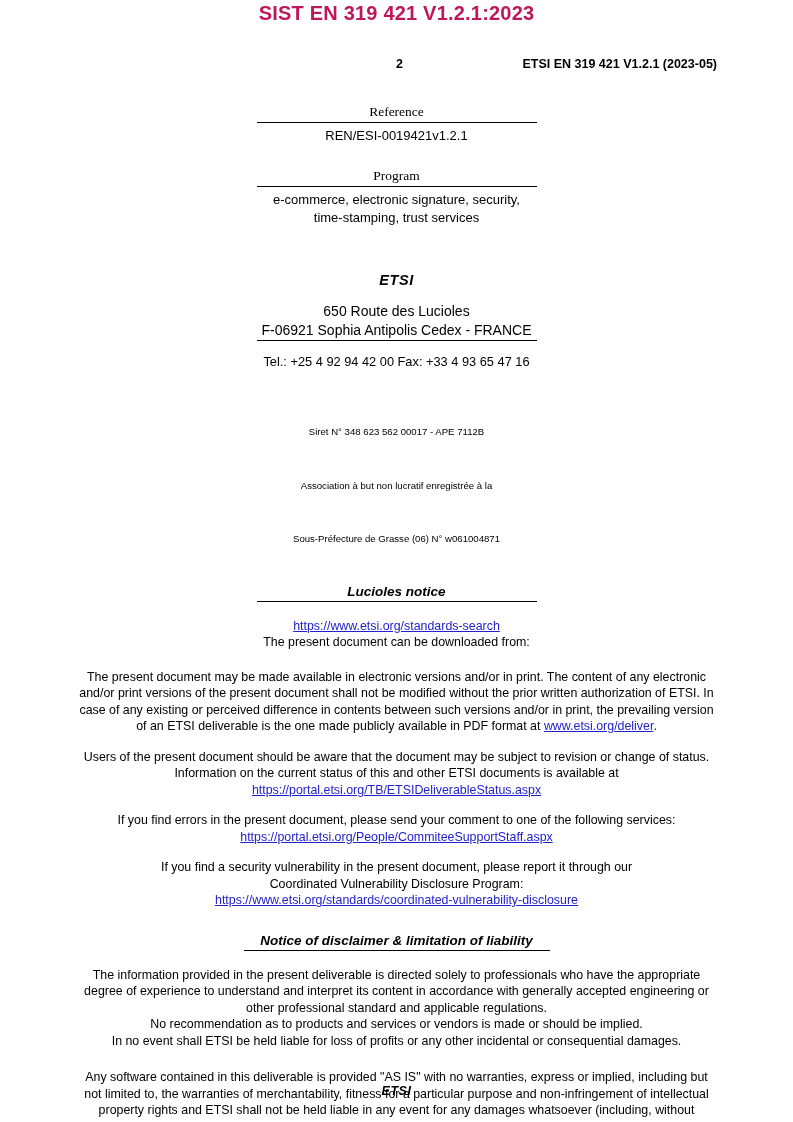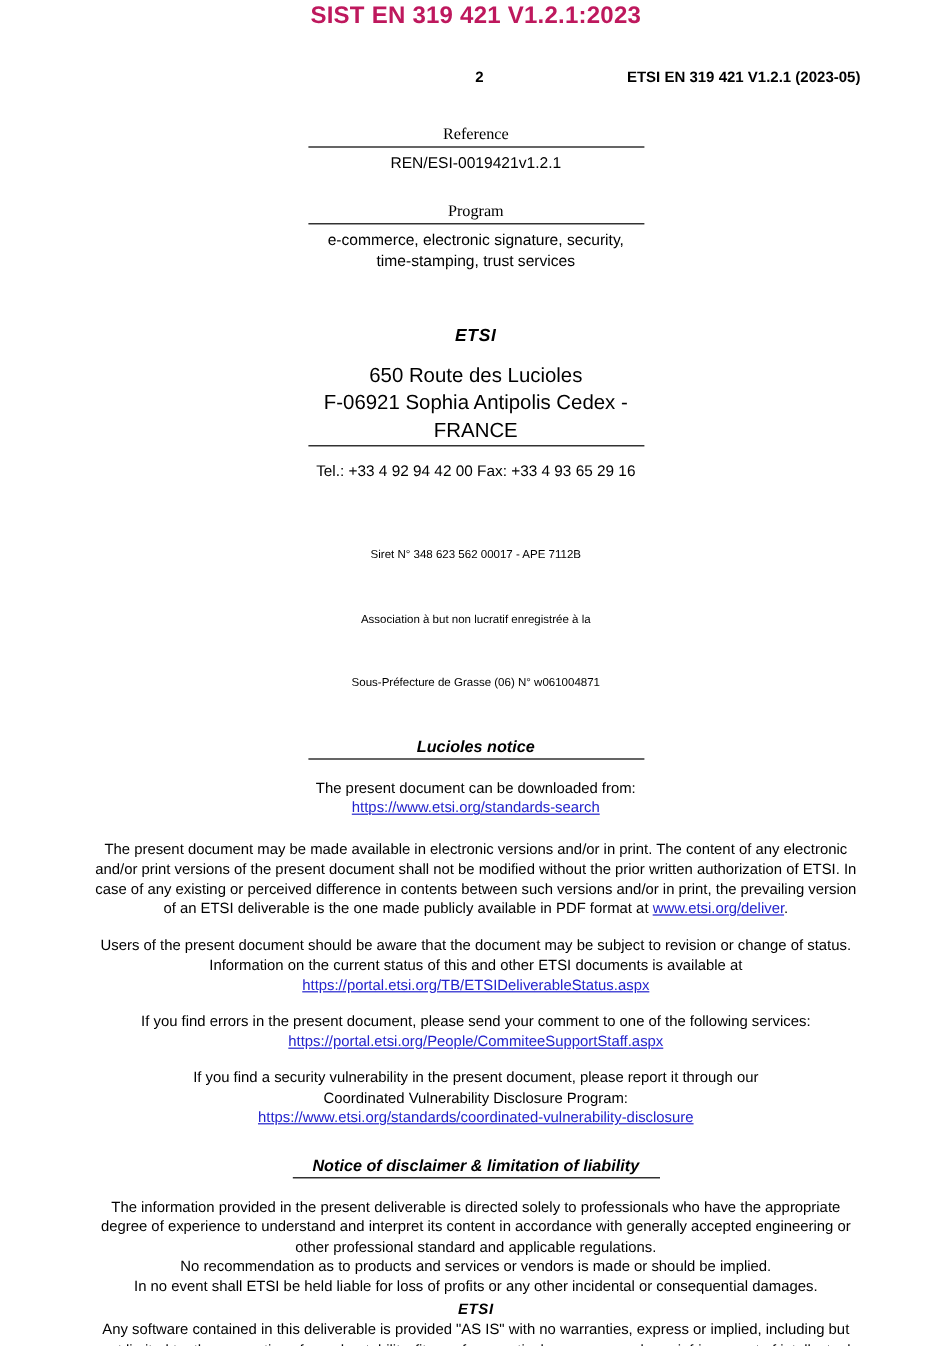--- a/index.html
+++ b/index.html
@@ -83,21 +83,21 @@
   .gap-28 { height: 28px; }
   .gap-10 { height: 10px; }
   .gap-8  { height: 8px; }
 
   .etsi-logo {
     font-size: 14.5px;
     font-weight: bold;
     font-style: italic;
     letter-spacing: 0.6px;
   }
-  .addr-line { font-size: 17px; line-height: 1.35; }
+  .addr-line { font-size: 14px; line-height: 1.35; }
   .telfax { font-size: 12.8px; line-height: 1.4; }
   .legal-small { font-size: 9.6px; line-height: 1.42; margin-top: 40px; }
 
   
   .section-head {
     font-size: 13.5px;
     font-weight: bold;
     font-style: italic;
     padding-bottom: 2px;
   }
@@ -168,37 +168,37 @@
     <div class="gap-28"></div>
     <div class="gap-18"></div>
 
     <div class="titled-block">
       <div class="etsi-logo">ETSI</div>
       <div class="gap-14"></div>
       <div class="addr-line">650 Route des Lucioles</div>
       <div class="addr-line">F-06921 Sophia Antipolis Cedex - FRANCE</div>
       <div class="rule"></div>
       <div class="gap-8"></div>
-      <div class="telfax">Tel.: +33 4 92 94 42 00   Fax: +33 4 93 65 29 16</div>
+      <div class="telfax">Tel.: +25 4 92 94 42 00   Fax: +33 4 93 65 47 16</div>
       <div class="gap-14"></div>
       <div class="legal-small">Siret N° 348 623 562 00017 - APE 7112B</div>
       <div class="legal-small">Association à but non lucratif enregistrée à la</div>
       <div class="legal-small">Sous-Préfecture de Grasse (06) N° w061004871</div>
     </div>
 
     <div class="gap-28"></div>
     <div class="gap-10"></div>
 
     <div class="section-head">Lucioles notice</div>
     <div class="head-rule hr-w280"></div>
 
     <div class="gap-8"></div>
 
+    <p class="body"><a class="link" href="#">https://www.etsi.org/standards-search</a></p>
     <p class="body">The present document can be downloaded from:</p>
-    <p class="body"><a class="link" href="#">https://www.etsi.org/standards-search</a></p>
 
     <div class="gap-18"></div>
 
     <p class="body narrow"><span>The present document may be made available in electronic versions and/or in print. The content of any electronic and/or print versions of the present document shall not be modified without the prior written authorization of ETSI. In case of any existing or perceived difference in contents between such versions and/or in print, the prevailing version of an ETSI deliverable is the one made publicly available in PDF format at </span><a class="link" href="#">www.etsi.org/deliver</a><span>.</span></p>
 
     <div class="gap-14"></div>
 
     <p class="body">Users of the present document should be aware that the document may be subject to revision or change of status.</p>
     <p class="body">Information on the current status of this and other ETSI documents is available at</p>
     <p class="body"><a class="link" href="#">https://portal.etsi.org/TB/ETSIDeliverableStatus.aspx</a></p>

